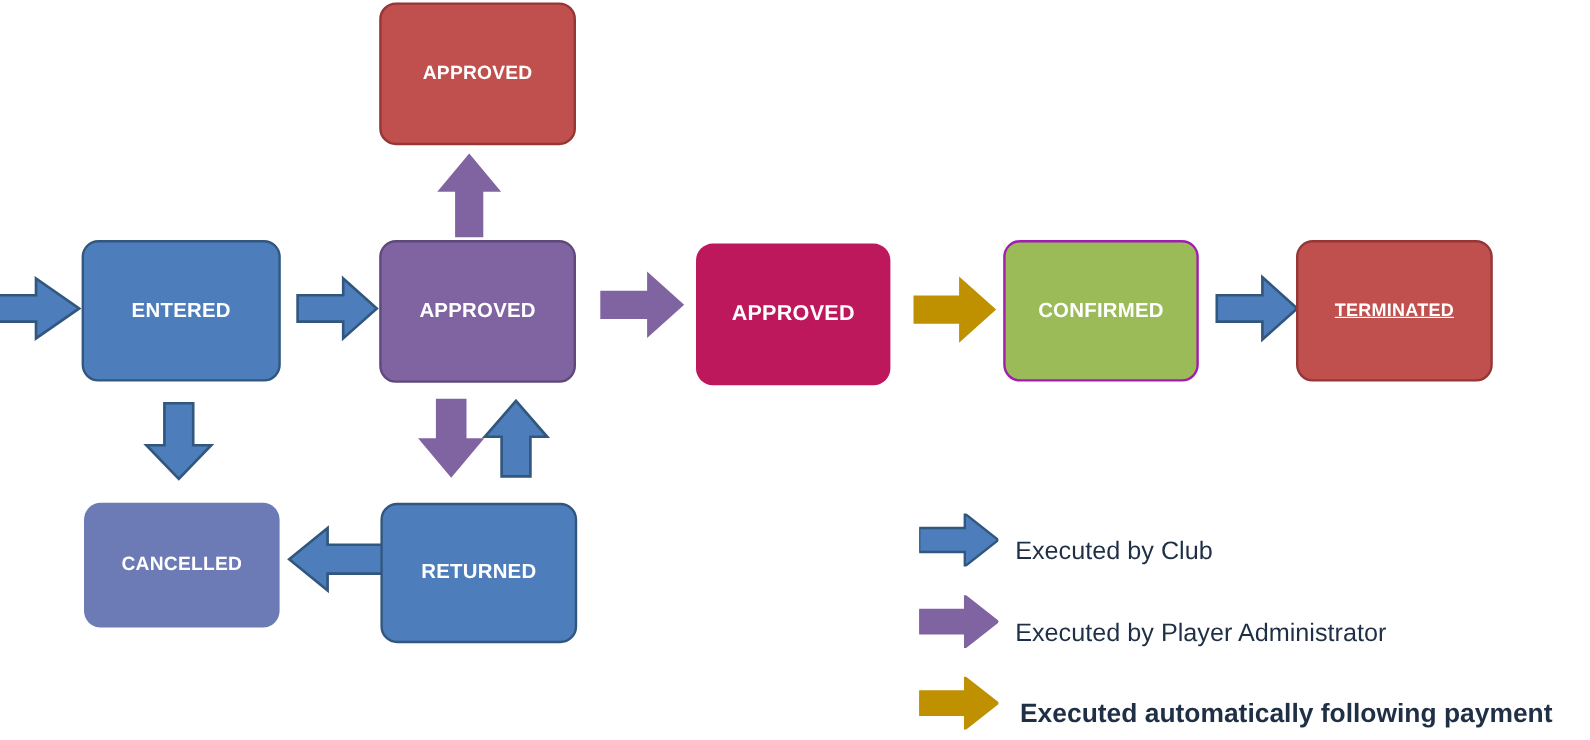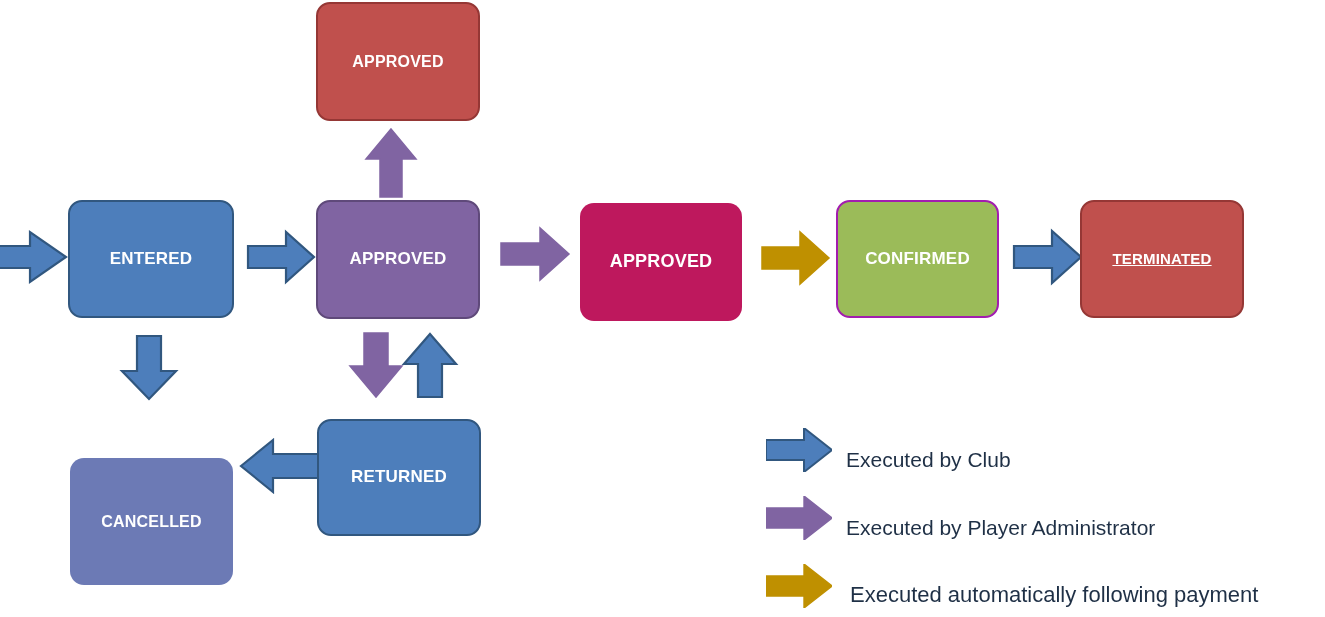--- a/index.html
+++ b/index.html
@@ -68,21 +68,21 @@
   .legend-swatch svg { display: block; width: 100%; height: 100%; }
   .legend-text {
     margin-left: 14px;
     color: #1f3046;
     font-size: 21px;
     font-family: "Liberation Sans", sans-serif;
     white-space: nowrap;
   }
   .legend-row.r0 { top: 6px; }
   .legend-row.r1 { top: 74px; }
-  .legend-row.r2 { top: 142px; }
+  .legend-row.r2 { top: 142px; font-weight: bold; }
   .legend-row.r2 .legend-text { font-size: 22px; margin-left: 18px; }
 </style>
 </head>
 <body>
 
 <div id="canvas">
 
   <span class="arrow" style="left:-18px; top:232px; width:84px; height:50px;">
     <svg viewBox="0 0 84 50" preserveAspectRatio="none">
       <polygon points="0,14 48,14 48,0 84,25 48,50 48,36 0,36" fill="#4d7ebb" stroke="#31577f" stroke-width="2.2" stroke-linejoin="miter"></polygon>
@@ -160,21 +160,21 @@
   </div>
 
   <div class="node" style="left:836px; top:200px; width:163px; height:118px; background:#9bbb59; border:2px solid #a21caf; font-size:17px;">
     <span class="node-label">CONFIRMED</span>
   </div>
 
   <div class="node" style="left:1080px; top:200px; width:164px; height:118px; background:#c0504d; border:2px solid #953735; font-size:15px;text-decoration:underline;">
     <span class="node-label">TERMINATED</span>
   </div>
 
-  <div class="node" style="left:70px; top:419px; width:163px; height:127px; background:#6c7ab5; border:none; font-size:16px;margin-top:39px;">
+  <div class="node" style="left:70px; top:419px; width:163px; height:104px; background:#6c7ab5; border:none; font-size:16px;">
     <span class="node-label">CANCELLED</span>
   </div>
 
   <div class="node" style="left:317px; top:419px; width:164px; height:117px; background:#4d7ebb; border:2px solid #31577f; font-size:17px;">
     <span class="node-label">RETURNED</span>
   </div>
 
   <div id="legend">
 
     <div class="legend-row r0">

